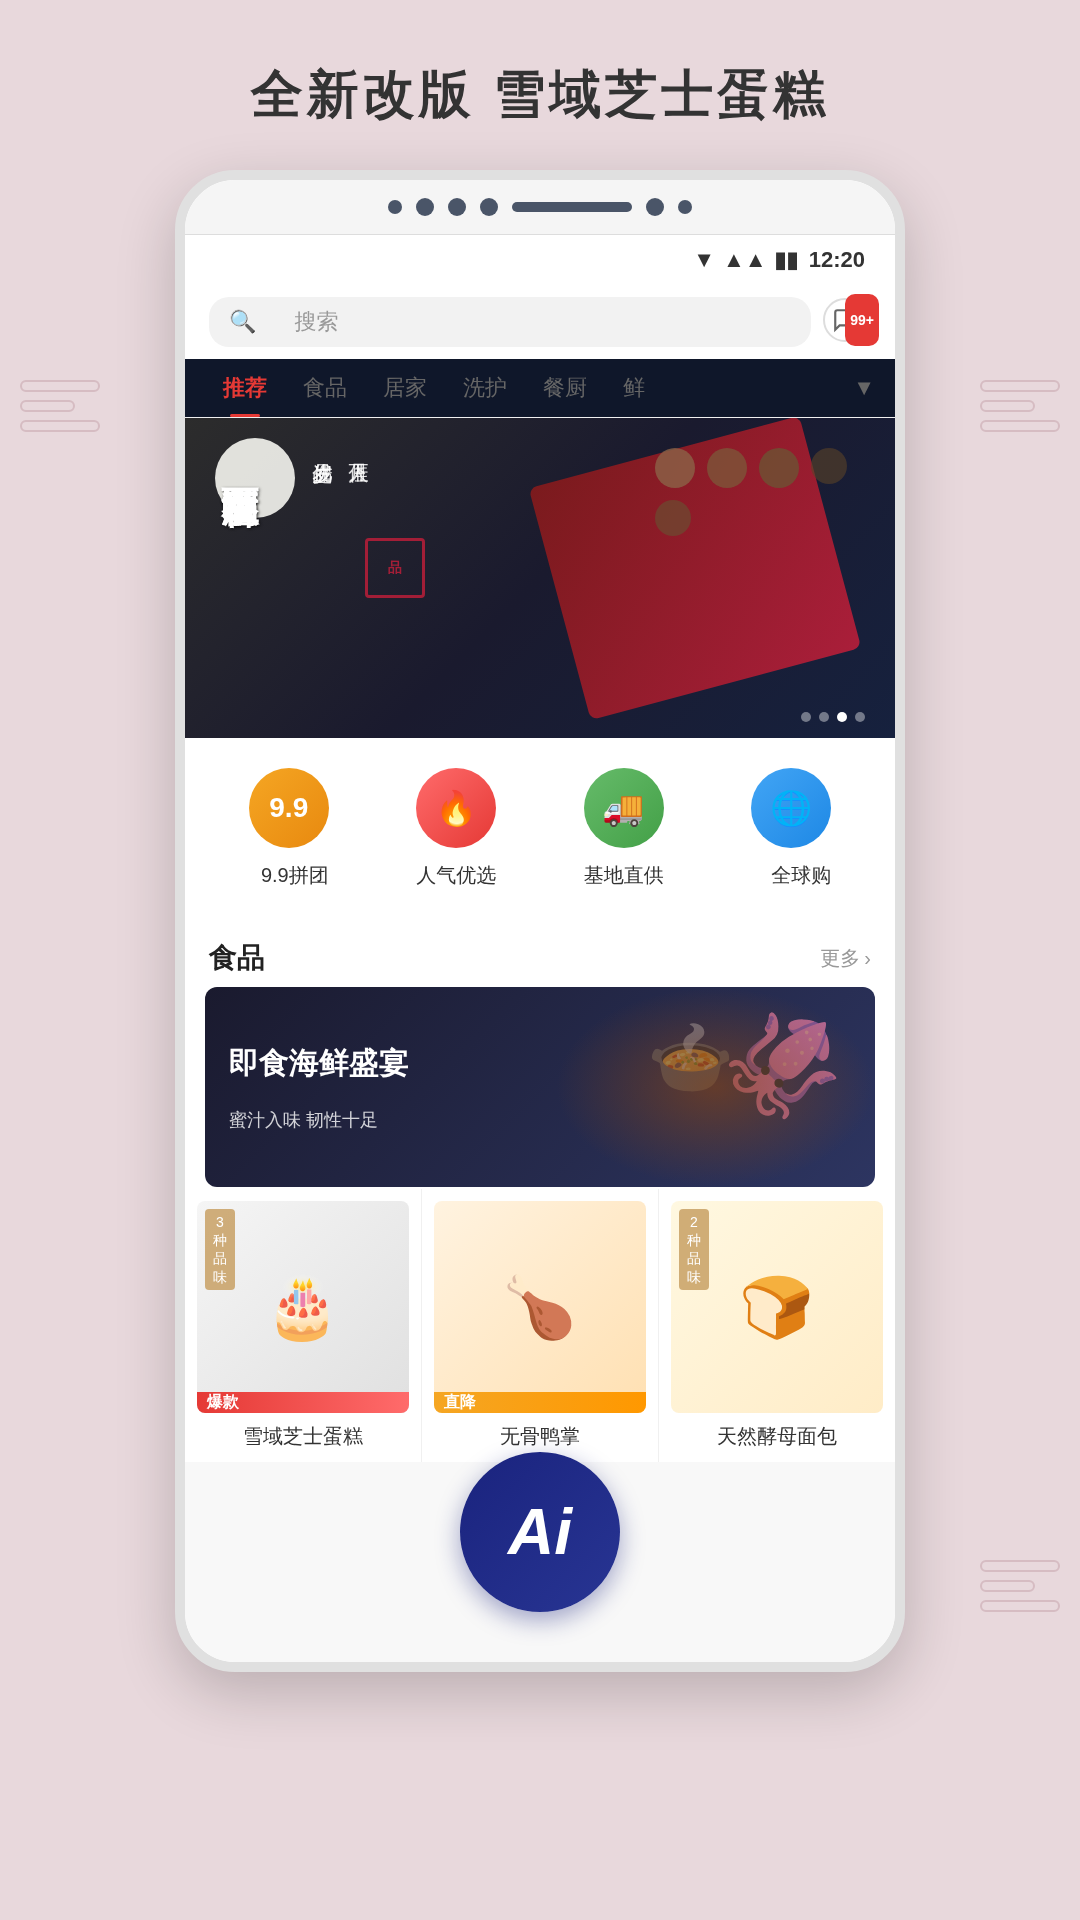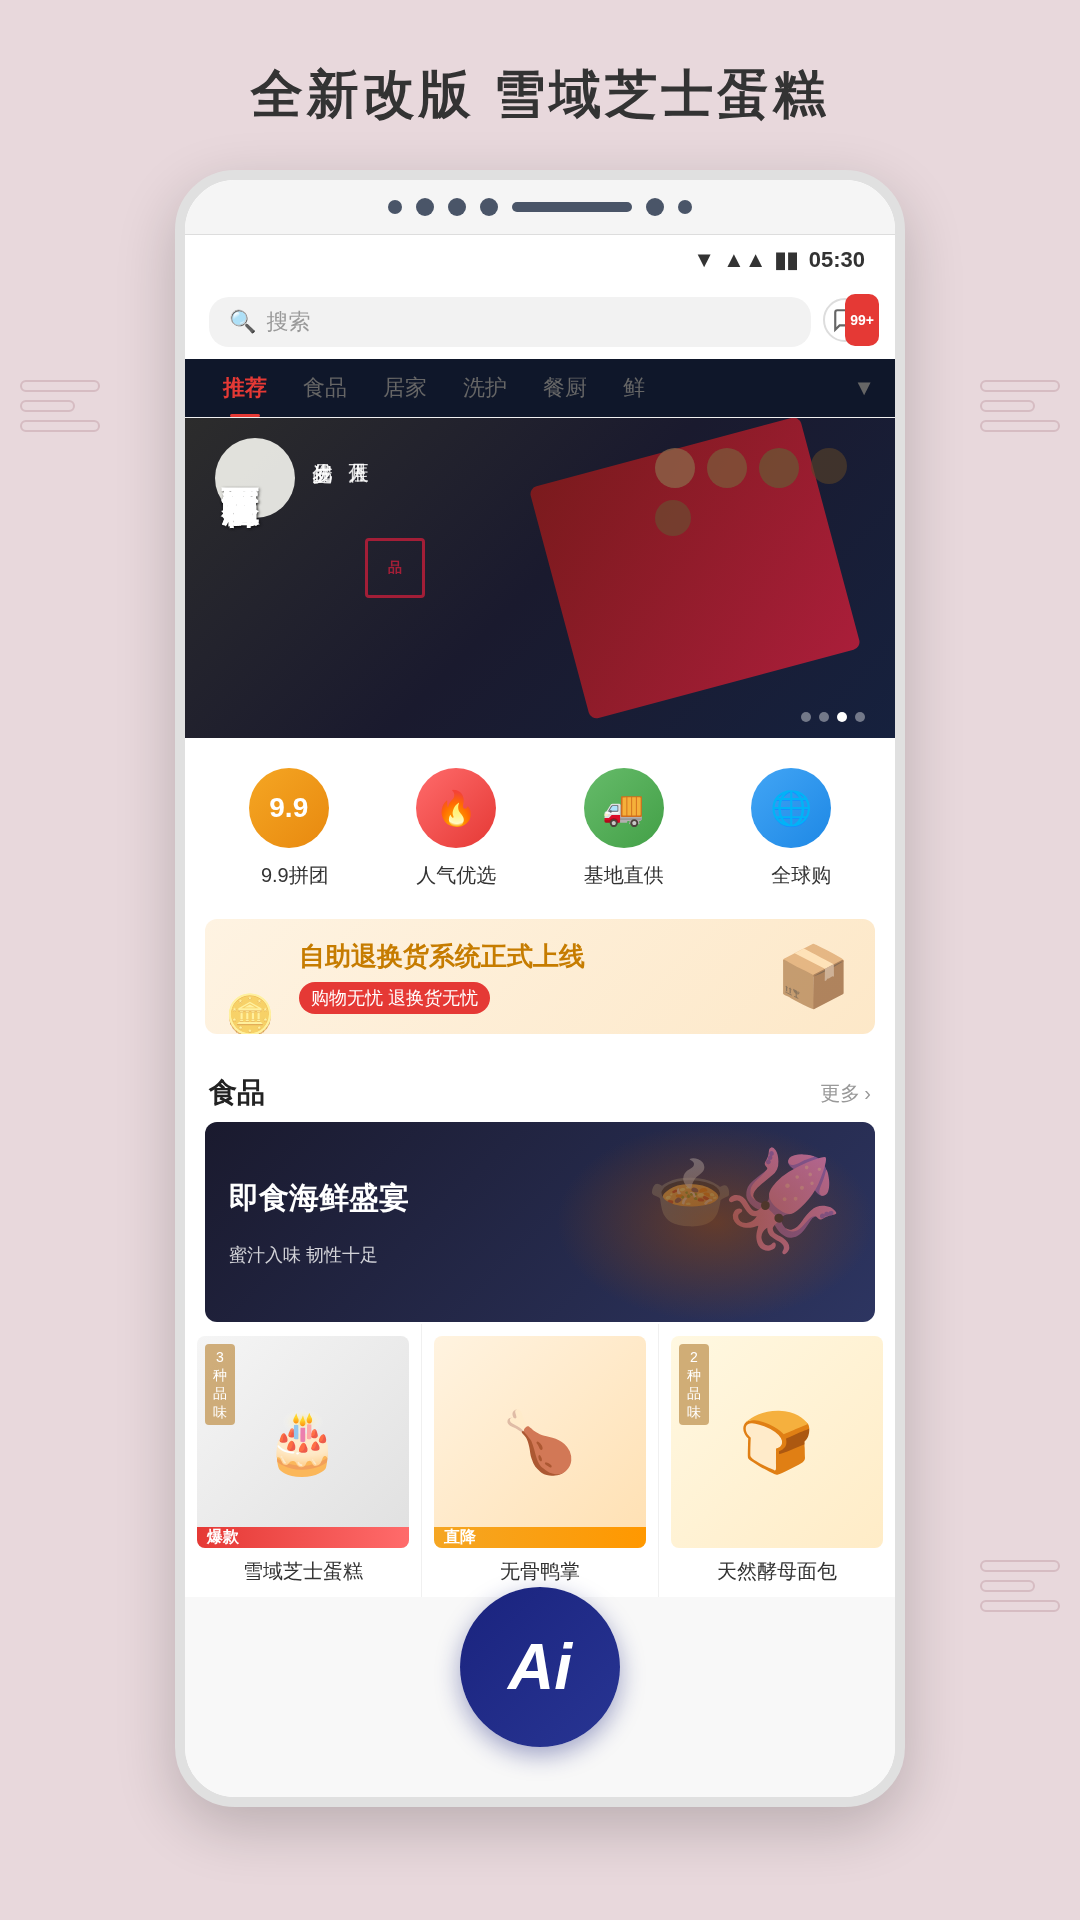--- a/index.html
+++ b/index.html
@@ -513,27 +513,27 @@
       <div class="phone-dot large"></div>
       <div class="phone-dot"></div>
     </div>
 
     <div class="status-bar">
       <div class="status-icons">
         <span>▼</span>
         <span>▲▲</span>
         <span>▮▮</span>
       </div>
-      <span>05:30</span>
+      <span>12:20</span>
     </div>
 
     <div class="search-bar">
       <div class="search-input-wrap">
         <span>🔍</span>
-        <span style="color:#999; font-size:22px;">搜索</span>
+        <span style="color:#999; font-size:22px;margin-left:28px;">搜索</span>
       </div>
       <div class="msg-badge">
         <div class="msg-badge-icon">
           <svg width="26" height="26" viewBox="0 0 24 24" fill="none" stroke="#666" stroke-width="2">
             <path d="M21 15a2 2 0 0 1-2 2H7l-4 4V5a2 2 0 0 1 2-2h14a2 2 0 0 1 2 2z"></path>
           </svg>
         </div>
         <span class="badge">99+</span>
       </div>
     </div>
@@ -598,28 +598,20 @@
         <span class="quick-icon-label">基地直供</span>
       </div>
       <div class="quick-icon-item">
         <div class="quick-icon-circle icon-blue">
           <span>🌐</span>
         </div>
         <span class="quick-icon-label">全球购</span>
       </div>
     </div>
 
-    <div class="promo-banner">
-      <div style="z-index:2; padding-left:70px;">
-        <div class="promo-text-main">自助退换货系统正式上线</div>
-        <div class="promo-sub-badge">购物无忧 退换货无忧</div>
-      </div>
-      <div class="promo-coins">🪙</div>
-      <div style="font-size:60px; opacity:0.75; z-index:2;">📦</div>
-    </div>
 
     <div style="background:#fff;">
       <div class="section-header">
         <span class="section-title">食品</span>
         <div class="section-more">
           <span>更多</span>
           <span>›</span>
         </div>
       </div>
 

